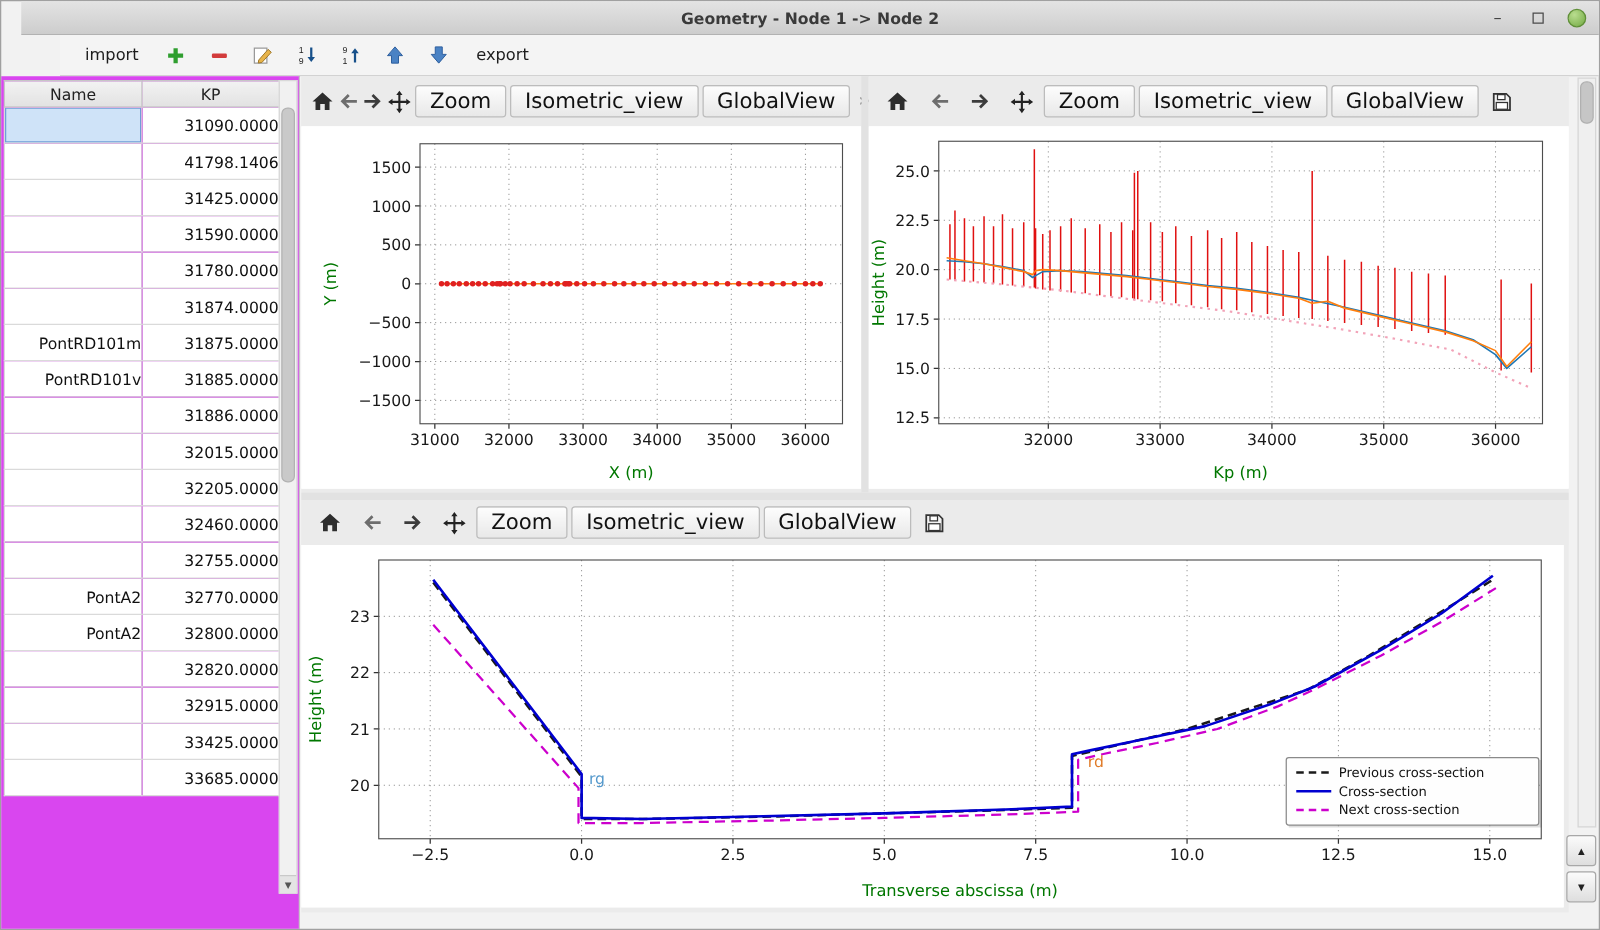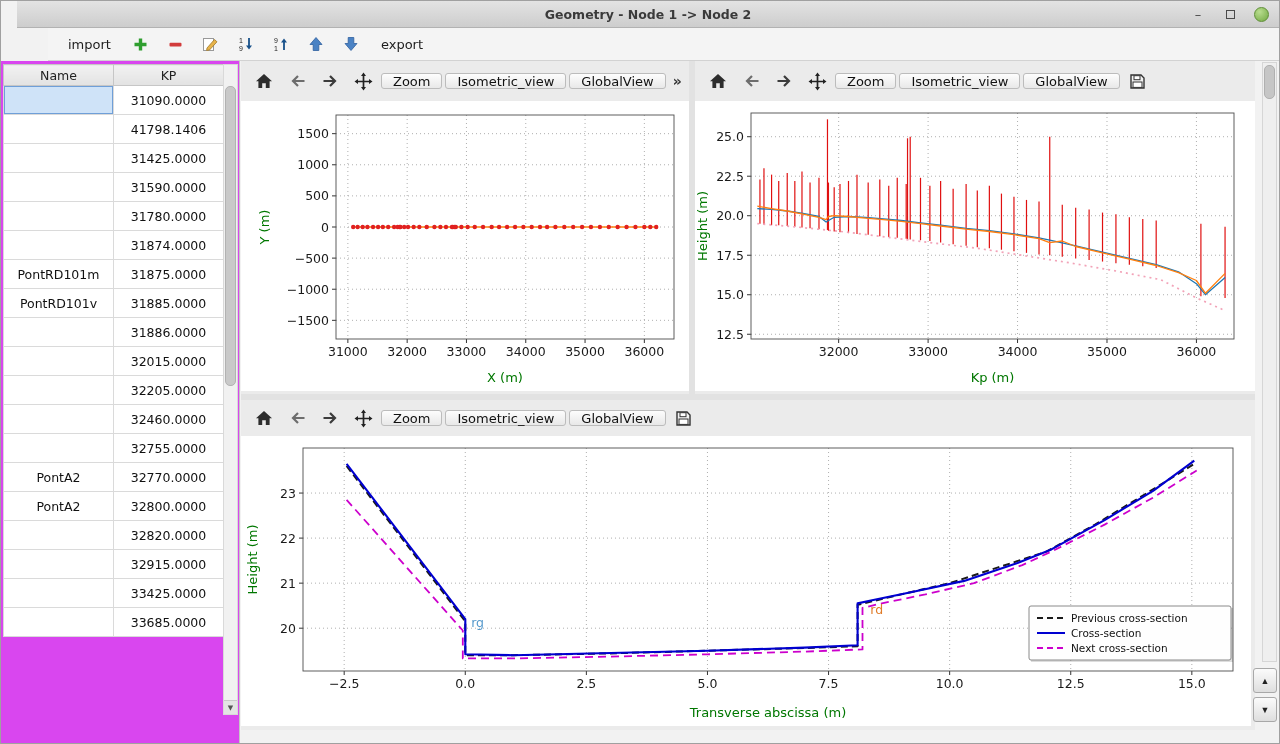--- a/index.html
+++ b/index.html
@@ -29,21 +29,21 @@
     display:flex; align-items:center; justify-content:center; }
 
   
   .left-panel { position:absolute; left:0; top:60px; width:239px; bottom:0;
     background:#d946ef; border-right:1px solid #c6c6c6; }
   table.grid { position:absolute; left:2px; top:3px; width:220px;
     border-collapse:collapse; table-layout:fixed; }
   table.grid th { height:21px; background:linear-gradient(#f2f2f2,#e2e2e2);
     border:1px solid #c6c6c6; font-size:12.5px; font-weight:normal; color:#222; }
   table.grid td { height:29px; border:1px solid #dadada; background:#fff;
-    font-size:12.5px; color:#111; text-align:center; overflow:hidden; white-space:nowrap; }
+    font-size:12.5px; color:#111; text-align:right; overflow:hidden; white-space:nowrap; }
   table.grid td.selected { background:#cfe3f8; box-shadow:inset 0 0 0 1px #6f9fd8; }
   .tbl-scroll { position:absolute; right:1px; top:3px; width:15px; height:651px;
     background:#f1f1f1; border:1px solid #d9d9d9; }
   .tbl-thumb { position:absolute; left:1px; top:21px; width:11px; height:300px;
     background:#c9c9c9; border:1px solid #b2b2b2; border-radius:5px; }
   .tbl-down { position:absolute; left:0; bottom:0; width:13px; height:14px;
     background:#e4e4e4; border-top:1px solid #c9c9c9; font-size:7px; color:#555;
     display:flex; align-items:center; justify-content:center; }
 
   
@@ -51,21 +51,21 @@
   .panel-tl { left:240px; top:60px; width:448px; height:333px; }
   .panel-tr { left:694px; top:60px; width:560px; height:333px; }
   .panel-b  { left:240px; top:399px; width:1014px; height:330px; }
   .v-divider { position:absolute; left:688px; top:60px; width:6px; height:333px; background:#e2e2e2; }
   .h-splitter { position:absolute; left:240px; top:393px; width:1014px; height:6px; background:#e2e2e2; }
 
   .ptb { height:40px; display:flex; align-items:center; gap:3px; padding-left:8px; background:#ebebeb; }
   .panel-b .ptb { height:36px; }
   .tool { width:30px; height:28px; border:none; background:transparent; border-radius:3px;
     display:flex; align-items:center; justify-content:center; }
-  .tbtn { height:16px; padding:0 11px; font-size:13px; color:#111; font-family:inherit;
+  .tbtn { height:26px; padding:0 11px; font-size:17px; color:#111; font-family:inherit;
     background:linear-gradient(#fdfdfd,#e8e8e8); border:1px solid #bcbcbc; border-radius:3px; }
   .overflow { border:none; background:transparent; font-size:14px; font-weight:bold; color:#333;
     padding:0 4px; font-family:inherit; }
   svg.chart { display:block; background:#ffffff; font-family:"DejaVu Sans","Liberation Sans",sans-serif; }
 
   
   .main-scroll { position:absolute; right:2px; top:61px; width:15px; height:600px;
     background:#efefef; border:1px solid #d6d6d6; }
   .main-thumb { position:absolute; left:1px; top:2px; width:11px; height:34px;
     background:#c6c6c6; border:1px solid #b0b0b0; border-radius:5px; }

